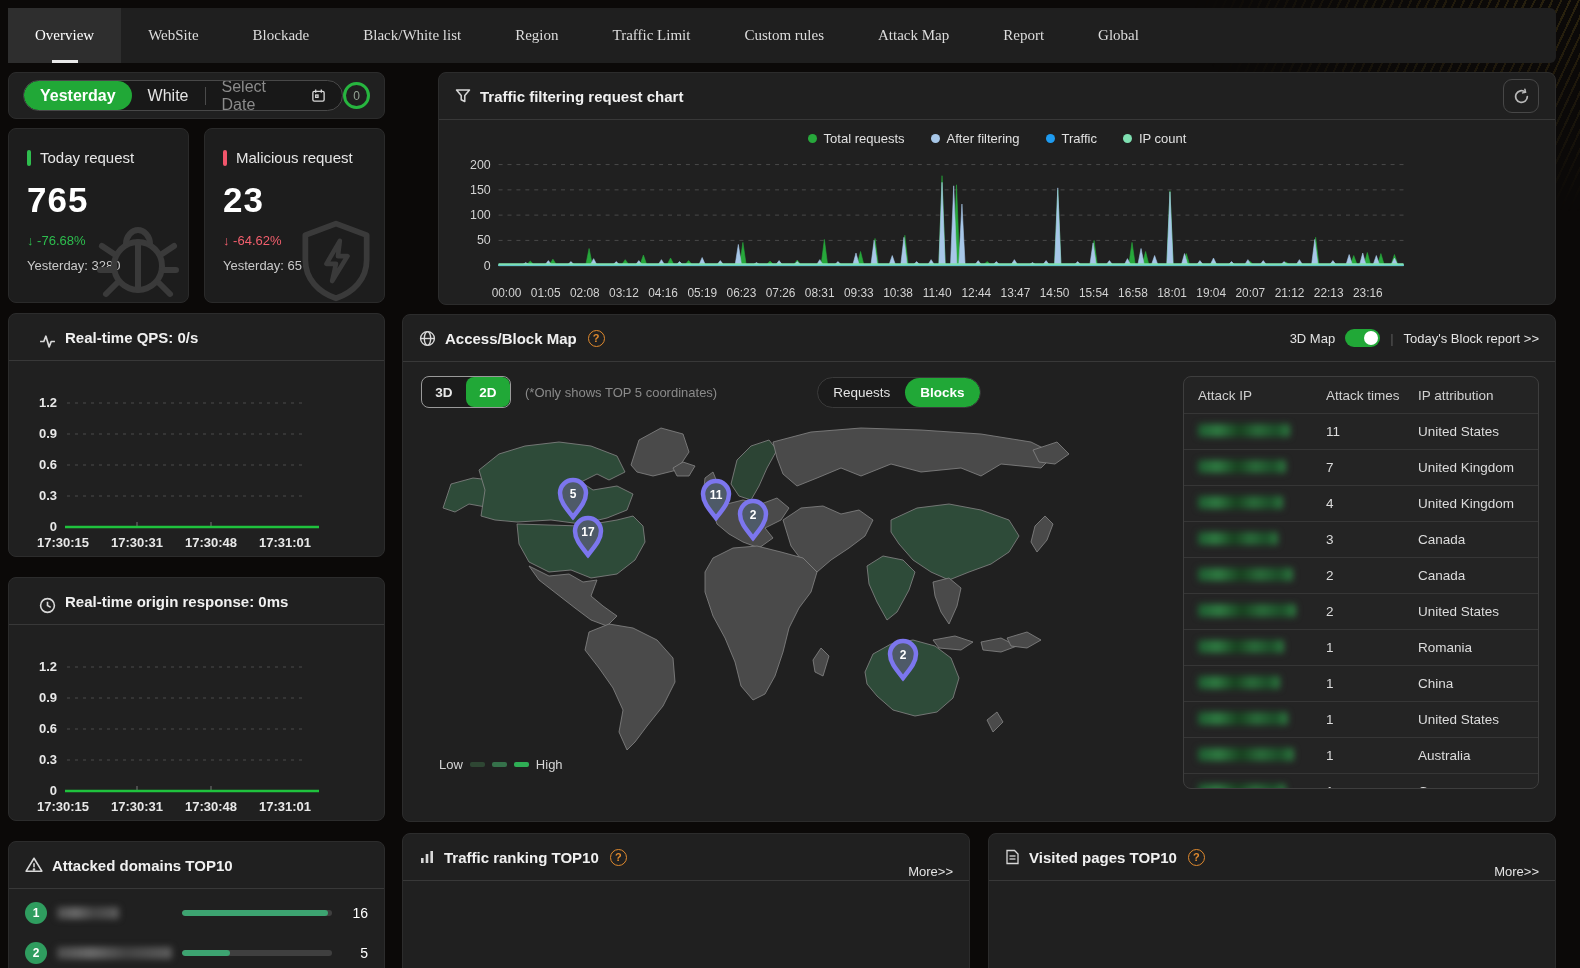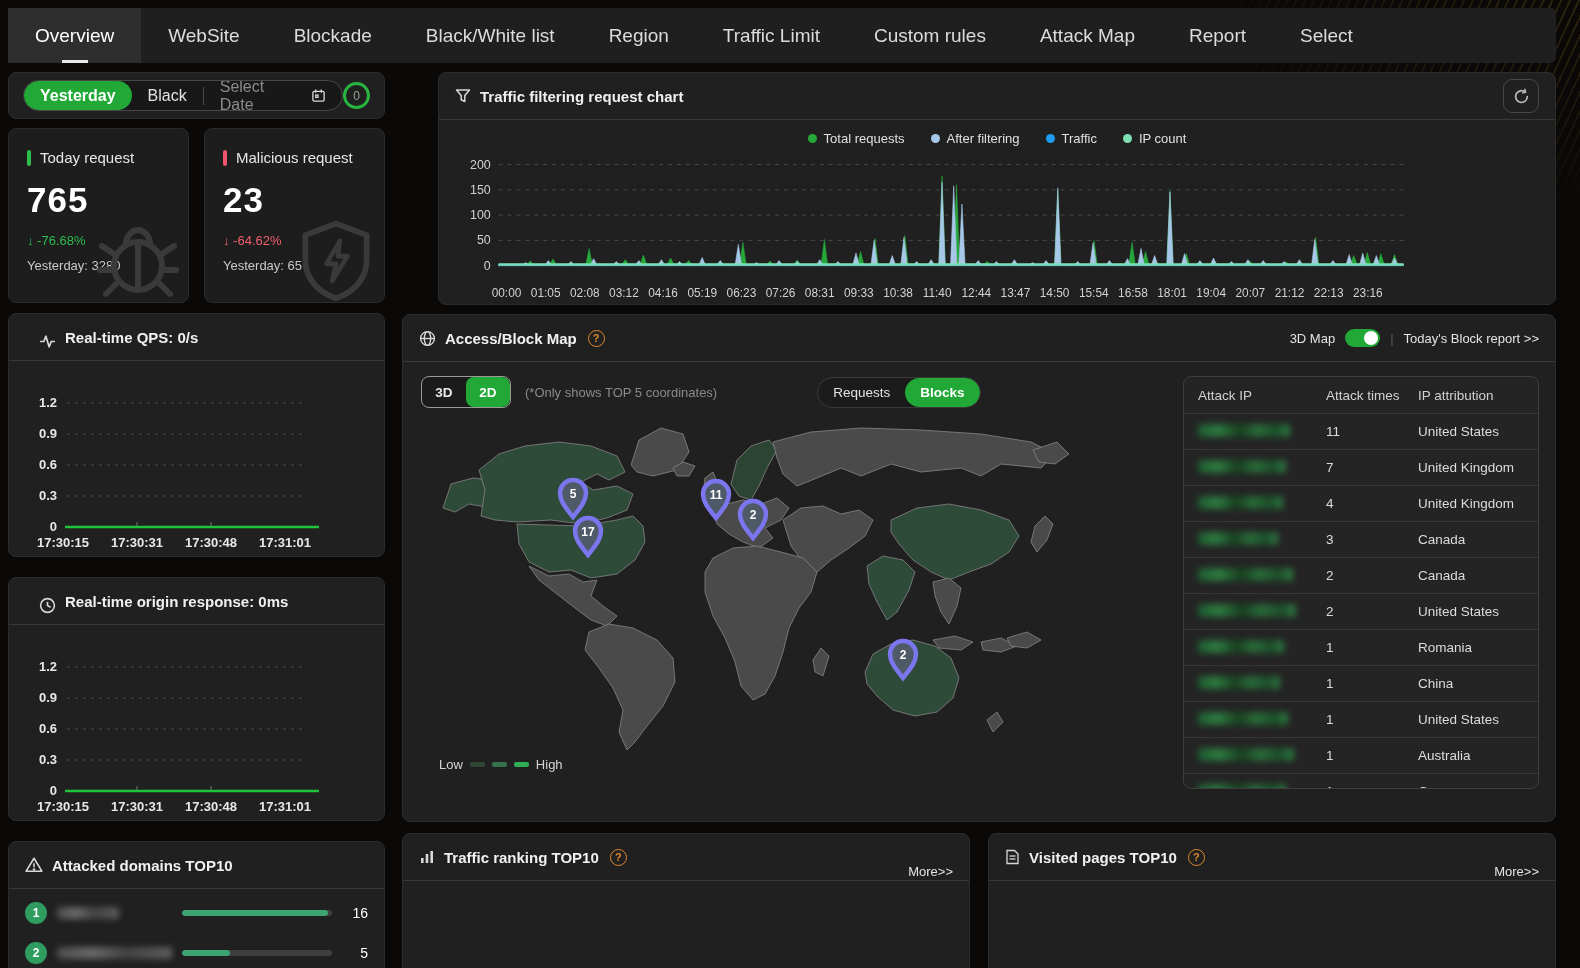--- a/index.html
+++ b/index.html
@@ -11,21 +11,21 @@
   }
   .texture { position:absolute; top:0; right:0; width:620px; height:380px; z-index:0; pointer-events:none;
     background:repeating-linear-gradient(115deg, rgba(158,128,40,.22) 0 2px, rgba(0,0,0,0) 2px 8px);
     -webkit-mask-image:radial-gradient(ellipse 90% 80% at top right,#000 0%,transparent 70%);
     mask-image:radial-gradient(ellipse 90% 80% at top right,#000 0%,transparent 70%);
   }
   .app { position:relative; z-index:1; padding:8px 24px 0 8px; height:968px; overflow:hidden; }
 
   
   .nav { background:#1f1f1f; border-radius:6px; height:55px; display:flex; align-items:stretch; margin-bottom:9px; }
-  .tab { position:relative; display:flex; align-items:center; padding:0 27px; font-size:19px; color:#dcdcdc; cursor:pointer; white-space:nowrap; }
+  .tab { position:relative; display:flex; align-items:center; padding:0 27px; font-size:15px; color:#dcdcdc; cursor:pointer; white-space:nowrap;font-family:Liberation Serif, serif; }
   .tab.active { background:#2e2e2e; color:#fff; }
   .tab.active::after { content:""; position:absolute; bottom:0; left:50%; transform:translateX(-50%); width:26px; height:3px; background:#e9e9e9; }
 
   .main { display:flex; gap:17px; }
   .col-left { width:377px; flex:none; display:flex; flex-direction:column; }
   .col-right { flex:1; display:flex; flex-direction:column; }
 
   .panel { background:#202020; border:1px solid #2c2c2c; border-radius:8px; }
   .panel-head { height:47px; display:flex; align-items:center; gap:9px; padding:0 16px; border-bottom:1px solid #383838; }
   .panel-title { font-size:15px; font-weight:bold; color:#f0f0f0; display:flex; align-items:center; gap:9px; }
@@ -110,31 +110,31 @@
   <div class="nav" id="nav">
       <div class="tab active">Overview</div>
       <div class="tab">WebSite</div>
       <div class="tab">Blockade</div>
       <div class="tab">Black/White list</div>
       <div class="tab">Region</div>
       <div class="tab">Traffic Limit</div>
       <div class="tab">Custom rules</div>
       <div class="tab">Attack Map</div>
       <div class="tab">Report</div>
-      <div class="tab">Select</div>
+      <div class="tab">Global</div>
     </div>
 
   <div class="main">
 
     <div class="col-left">
 
       <div class="panel date-panel">
         <div class="seg-date">
           <div class="opt sel">Yesterday</div>
-          <div class="opt">Black</div>
+          <div class="opt">White</div>
           <div class="sep"></div>
           <div class="opt pick">
             <span>Select Date</span>
             <span class="icon">
               <svg width="15" height="15" viewBox="0 0 16 16" fill="none" stroke="currentColor" stroke-width="1.4">
                   <rect x="2" y="3.5" width="12" height="10.5" rx="1.5"></rect>
                   <line x1="5" y1="1.5" x2="5" y2="5"></line>
                   <line x1="11" y1="1.5" x2="11" y2="5"></line>
                   <rect x="5" y="7.5" width="2.5" height="2.5"></rect>
                 </svg>

